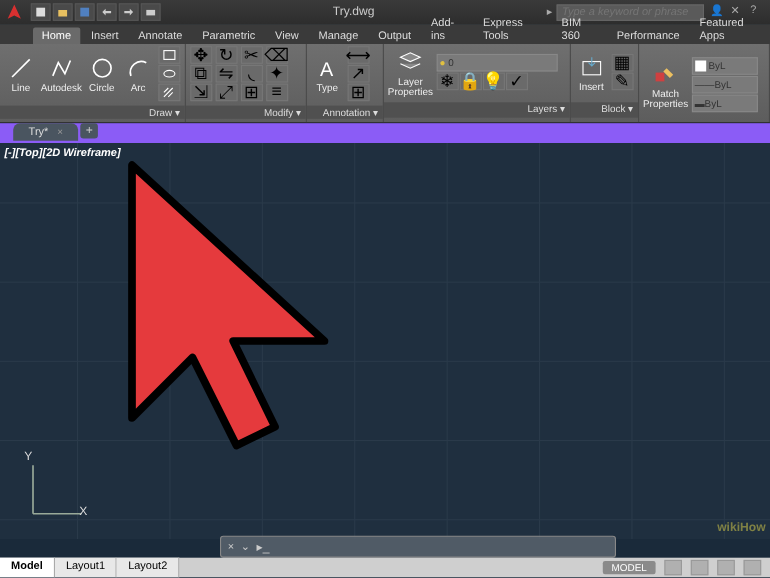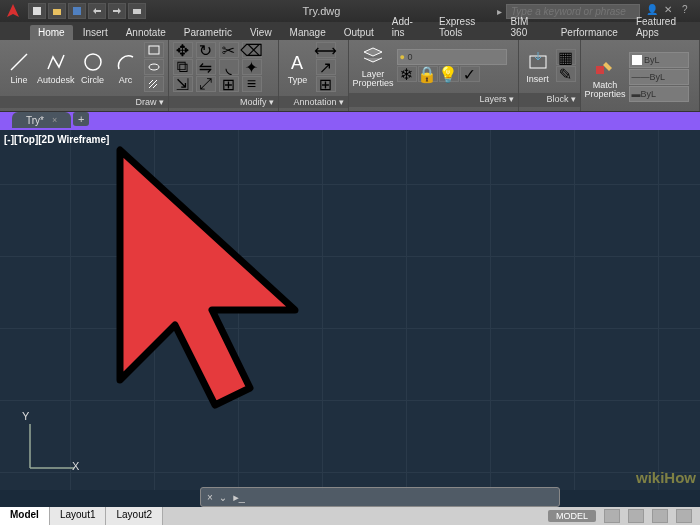--- a/index.html
+++ b/index.html
@@ -35,28 +35,28 @@
 .prop-stack { display:flex; flex-direction:column; gap:1px; }
 
 
 .filetabs { height: 18px; background: #8b5cf6; display: flex; padding-left: 12px; gap: 2px; }
 .filetab { height: 16px; padding: 0 14px; background: #4a5560; color: #ddd; font-size: 10px; border-radius: 6px 6px 0 0; display:flex; align-items:center; gap:8px; cursor:pointer; }
 .filetab .x { color:#999; font-size:9px; }
 .newtab { width: 16px; height: 14px; background: #4a5560; color: #ccc; font-size: 11px; display:flex; align-items:center; justify-content:center; border-radius: 3px; cursor:pointer; }
 
 
 .drawing { position: relative; width: 100%; height: 360px; background: #1f2f3f; overflow:hidden; }
-.viewlabel { position: absolute; top: 4px; left: 4px; color: #fff; font-size: 10px; font-weight: bold; }
+.viewlabel { position: absolute; top: 4px; left: 4px; color: #fff; font-size: 10px; font-weight: bold; font-style: italic; }
 .grid-canvas { position:absolute; inset:0; }
 .grid-line-v, .grid-line-h { position:absolute; background:#2a3a4a; }
 .grid-line-v { width:1px; height:100%; }
 .grid-line-h { height:1px; width:100%; }
 .ucs { position:absolute; left:22px; bottom:10px; }
 .big-cursor { position:absolute; left:100px; top:10px; }
-.watermark { position:absolute; right:4px; bottom:4px; font-size:15px; font-weight:bold; color:#8a8a45; opacity:0.9; }
+.watermark { position:absolute; right:4px; bottom:4px; font-size:11px; font-weight:bold; color:#8a8a45; opacity:0.9; }
 
 
 .cmdbar { position:absolute; bottom:18px; left:200px; right:140px; height:20px; background: rgba(90,100,110,0.85); border:1px solid #888; border-radius:3px; display:flex; align-items:center; padding:0 6px; gap:6px; }
 .cmdbar .cx { color:#ccc; cursor:pointer; font-size:10px; }
 .cmdbar input { flex:1; background:transparent; border:none; color:#bbb; font-style:italic; font-size:11px; outline:none; }
 
 .statusbar { position:absolute; bottom:0; left:0; right:0; height:18px; background:#cfcfcf; display:flex; align-items:center; font-size:10px; }
 .layout-tabs { display:flex; height:100%; }
 .lt { padding: 2px 10px; background:#e8e8e8; border-right:1px solid #aaa; cursor:pointer; }
 .lt.active { background:#fff; font-weight:bold; }

